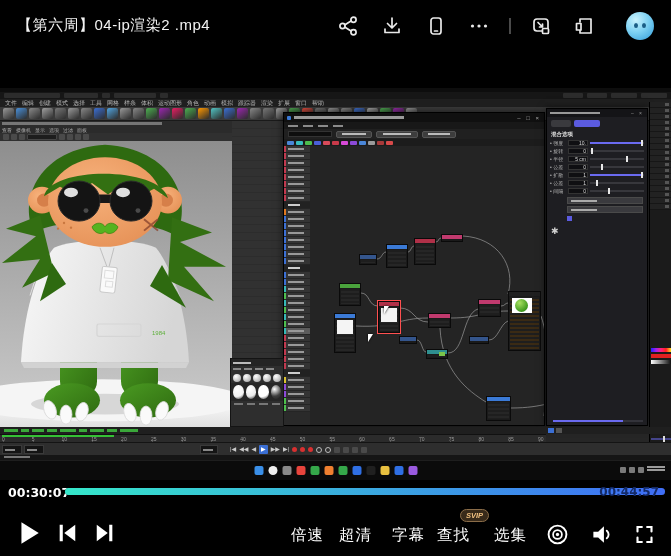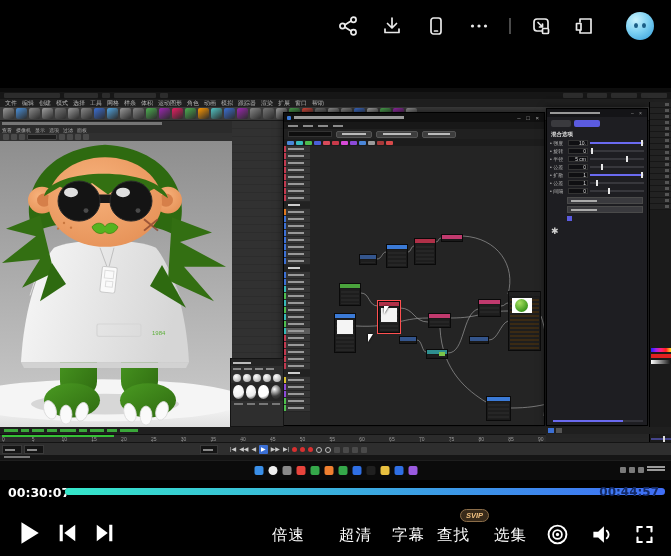--- a/index.html
+++ b/index.html
@@ -163,20 +163,21 @@
   .cbtn svg { display:block; }
   .clabel { position:absolute; top:20px; color:#fdfdfd; font-size:15.5px; letter-spacing:1px; white-space:nowrap; }
   .svip { position:absolute; left:460px; top:4px; background:#382a1a; border:1px solid #8a6c48; color:#f0c080; font-size:7.5px; font-style:italic; font-weight:bold; padding:1px 5px; border-radius:7px; }
 </style>
 </head>
 <body>
 
 <div class="stage">
 
   <header class="topbar">
+    <div class="vtitle">【第六周】04-ip渲染2 .mp4</div>
 
     <div class="tb-ic" style="left:337px">
       <svg viewBox="0 0 22 22">
           <circle cx="5.5" cy="11" r="2.6"></circle>
           <circle cx="16.5" cy="4.8" r="2.6"></circle>
           <circle cx="16.5" cy="17.2" r="2.6"></circle>
           <path d="M8,9.8 L14,6 M8,12.2 L14,16"></path>
         </svg>
     </div>
     <div class="tb-ic" style="left:381px">
@@ -978,21 +979,21 @@
           <polygon points="21,3 9,12 21,21"></polygon>
         </svg>
     </div>
     <div class="cbtn" style="left:94px;top:17px">
       <svg width="22" height="22" viewBox="0 0 24 24" fill="#fff">
           <polygon points="3,3 15,12 3,21"></polygon>
           <rect x="16.6" y="3" width="3.4" height="18"></rect>
         </svg>
     </div>
 
-    <span class="clabel" style="left:272px">倍速</span>
+    <span class="clabel" style="left:291px">倍速</span>
     <span class="clabel" style="left:339px">超清</span>
     <span class="clabel" style="left:392px">字幕</span>
     <span class="clabel" style="left:437px">查找</span>
     <span class="svip">SVIP</span>
     <span class="clabel" style="left:494px">选集</span>
 
     <div class="cbtn" style="left:546px;top:18px">
       <svg width="23" height="23" viewBox="0 0 24 24" fill="none" stroke="#fff">
           <circle cx="12" cy="12" r="9.3" stroke-width="2"></circle>
           <circle cx="12" cy="12" r="4.6" stroke-width="1.8"></circle>

